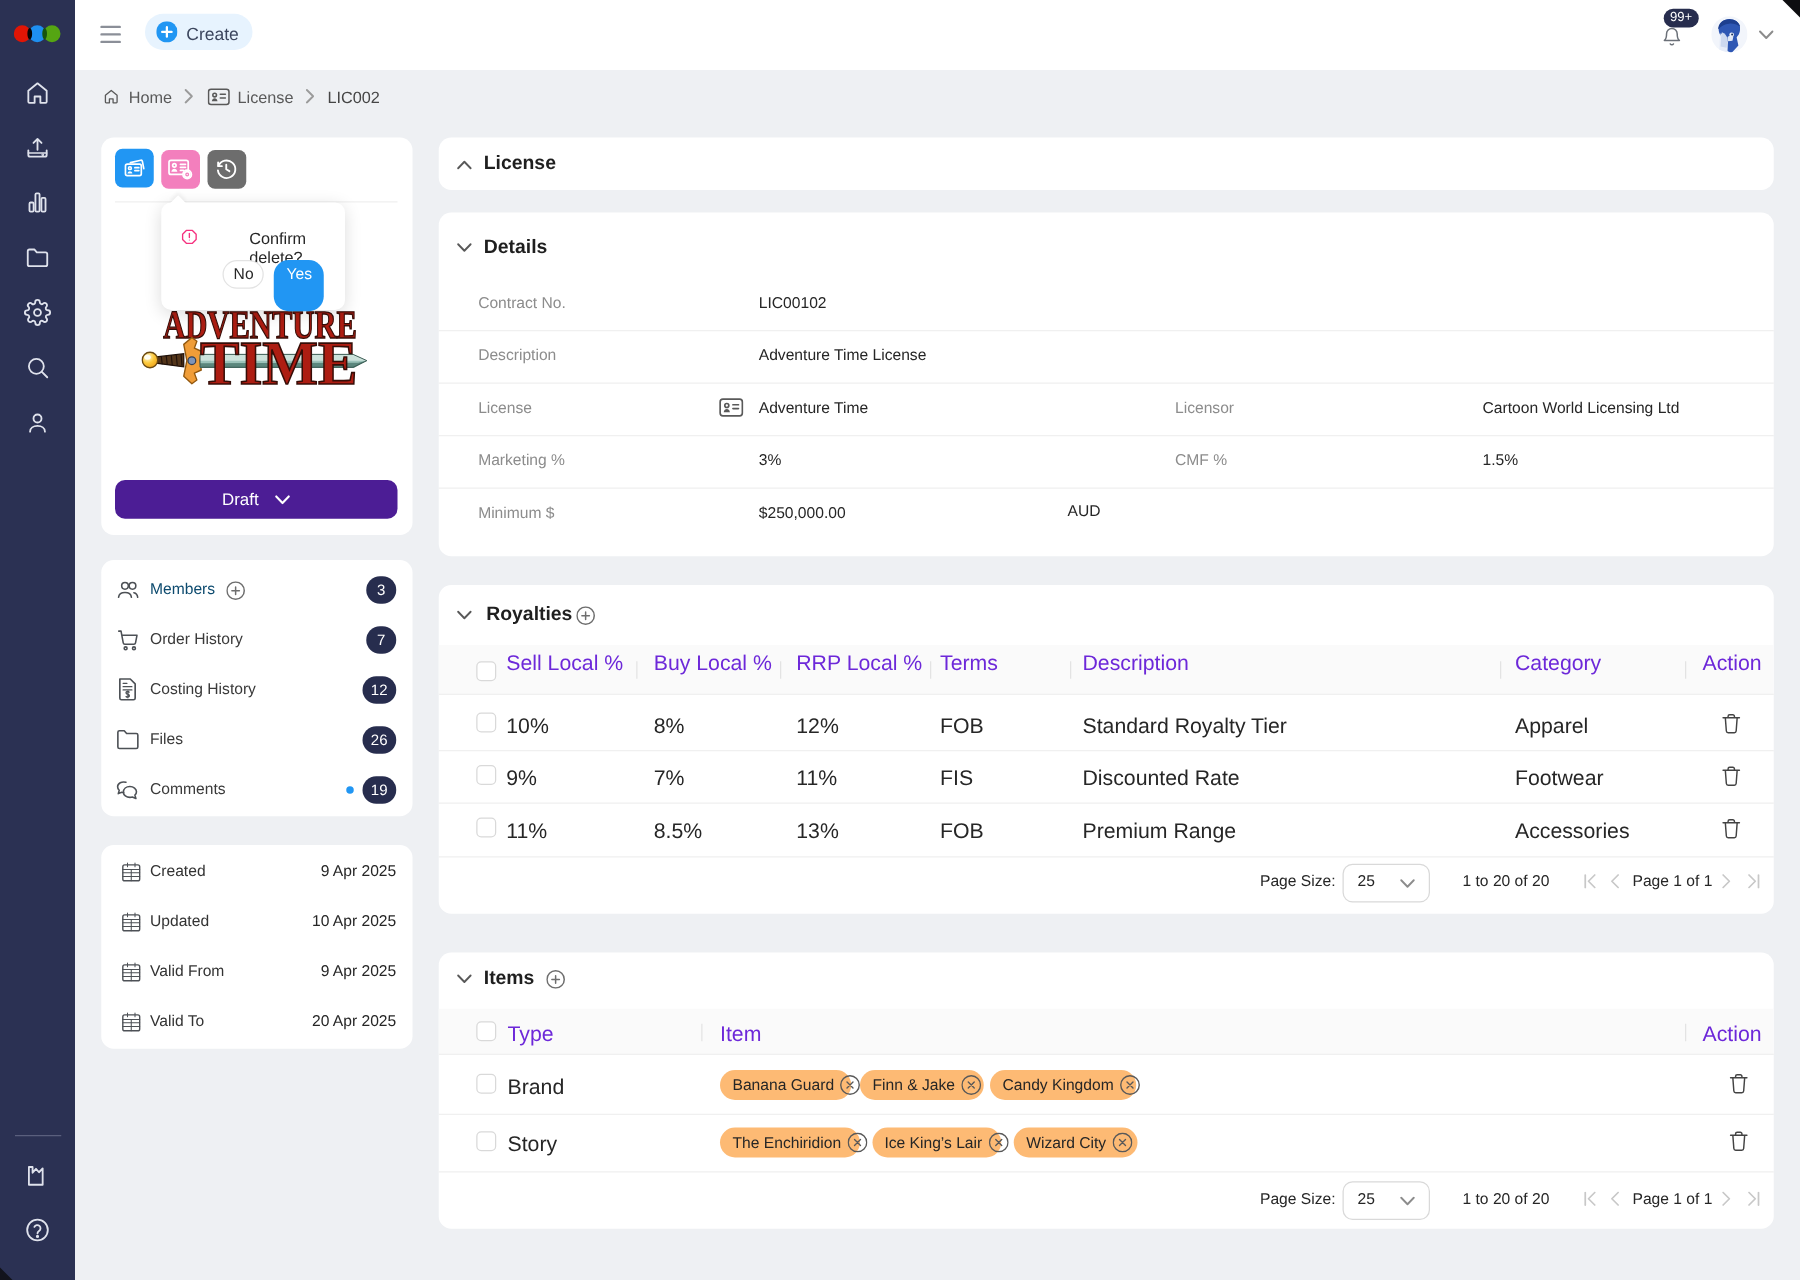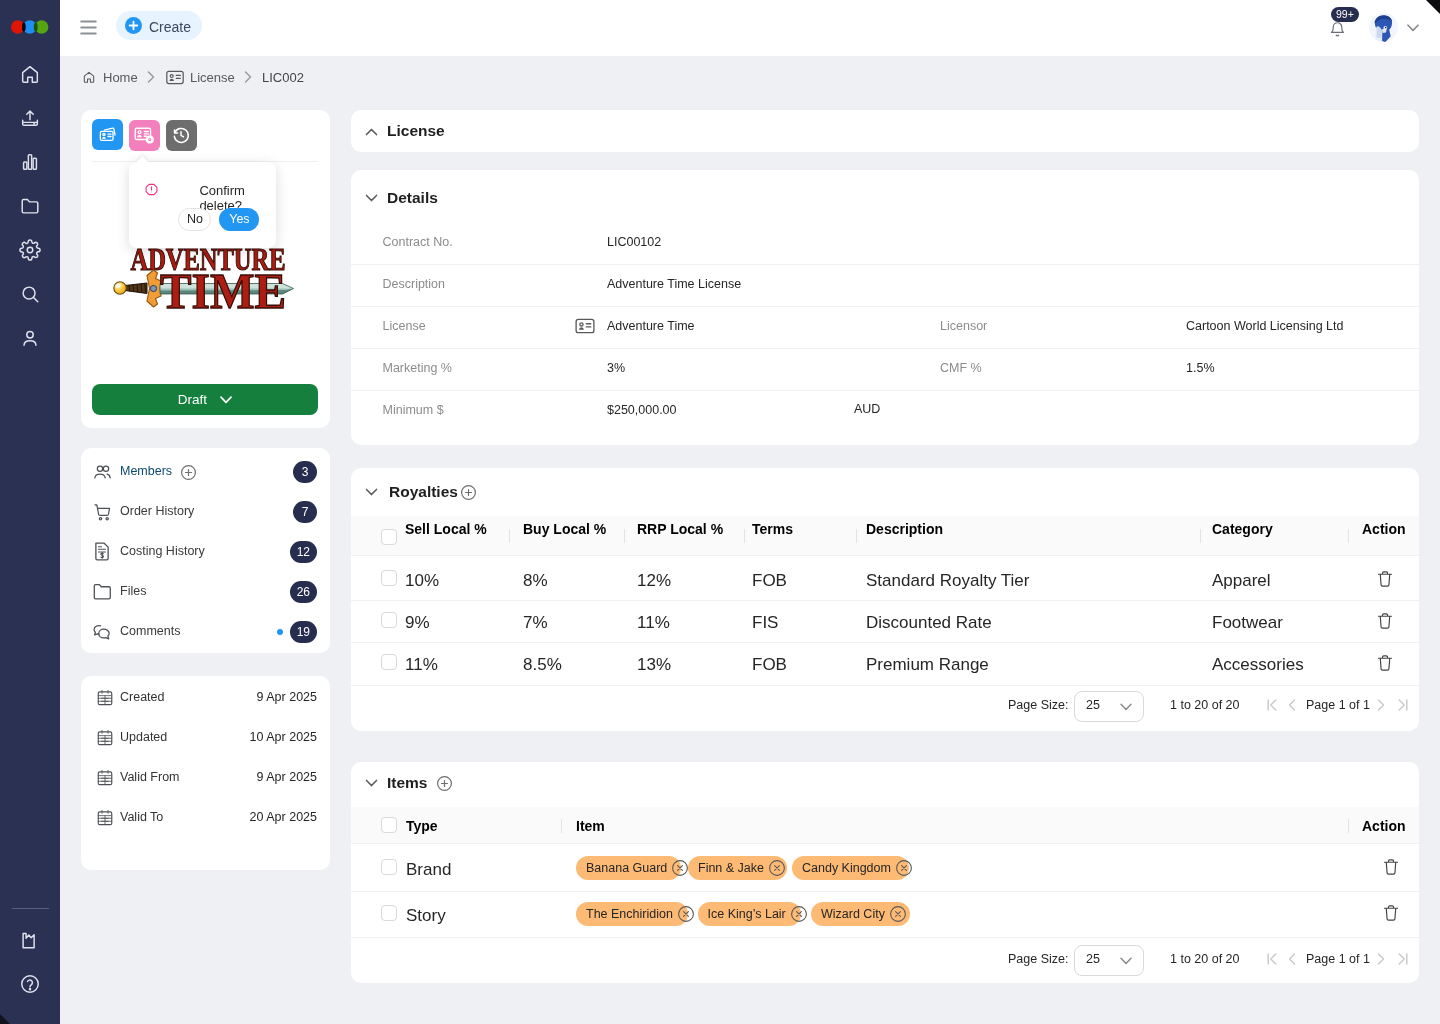--- a/index.html
+++ b/index.html
@@ -14,21 +14,21 @@
 #topbar { position:absolute; left:60px; top:0; width:1380px; height:56px; background:#fff; z-index:20; }
 #crumb { position:absolute; left:60px; top:56px; width:1380px; height:44px; }
 .card { position:absolute; background:#fff; border-radius:10px; }
 .lbl { color:#8c8c8c; font-size:12.5px; }
 .val { color:#262626; font-size:12.5px; }
 .secttl { font-size:15.5px; font-weight:700; color:#1f1f1f; }
 .badge { position:absolute; background:#272d4e; color:#fff; border-radius:11px; height:22px; min-width:24px; text-align:center; font-size:12px; line-height:22px; padding:0 7px; }
 .sep { position:absolute; background:#f0f0f0; height:1px; }
 .vsep { position:absolute; background:#e3e3e3; width:1px; height:14px; }
 .thead { position:absolute; background:#fafafa; }
-.th { font-size:14px; font-weight:700; color:#000000; position:absolute; }
+.th { font-size:17px; font-weight:400; color:#6d28d9; position:absolute; }
 .td { font-size:17px; color:#262626; position:absolute; white-space:nowrap; }
 .cbx { position:absolute; width:16px; height:16px; border:1px solid #d9d9d9; border-radius:4px; background:#fff; }
 .chip { position:absolute; height:24px; background:#fdba74; border-radius:12px; font-size:12.5px; color:#262626; display:flex; align-items:center; justify-content:space-between; padding:0 6px 0 10px; white-space:nowrap; }
 .chip svg { flex:none; margin-left:5px; }
 .pgtxt { font-size:12.5px; color:#262626; position:absolute; }
 </style>
 </head>
 <body>
 <div id="sidebar">
 
@@ -194,37 +194,37 @@
     <ellipse cx="5" cy="39.8" rx="2.6" ry="2" fill="#fffef2"></ellipse>
     <path d="M34 29.5 40.5 24 44.5 27 42.5 32.5 48 35 47 42.5 48 50 42.5 52.5 44.5 58 40.5 61 34 55 36.5 42.5z" fill="#f09d38" stroke="#93580e" stroke-width="1.1" stroke-linejoin="round"></path>
     <circle cx="40.5" cy="42.5" r="3.1" fill="#7d94b8" stroke="#323f55" stroke-width="1"></circle>
     <path d="M47 37.5H169.5L180.5 42.5 169.5 47.8H47z" fill="#9cc3ba"></path>
     <path d="M47 37.5H169.5L180.5 42.5H47z" fill="#cce2db"></path>
     <path d="M47 44.5l126.5-.4 7-1.6-10.5 5.8H47z" fill="#5b877d"></path>
     <path d="M47 37.5H169.5L180.5 42.5 169.5 47.8H47z" fill="none" stroke="#3d5d55" stroke-width="0.8"></path>
     <text x="110" y="61.5" font-family="'Liberation Serif', serif" font-weight="bold" font-size="50" fill="#ad1d12" stroke="#350d07" stroke-width="1.3" text-anchor="middle" textLength="126" lengthAdjust="spacingAndGlyphs">TIME</text>
   </svg>
 
-  <div class="abs" style="left:11px; top:274px; width:226px; height:31px; background:#15803d; border-radius:8px; text-align:center;">
+  <div class="abs" style="left:11px; top:274px; width:226px; height:31px; background:#4c1d95; border-radius:8px; text-align:center;">
     <span style="font-size:13.5px; color:#fff; line-height:31px;">Draft</span>
     <svg style="display:inline-block; margin-left:9px; vertical-align:middle;" width="12" height="8" viewBox="0 0 12 8" fill="none" stroke="#fff" stroke-width="1.7" stroke-linecap="round" stroke-linejoin="round">
         <path d="M1 1.2 6 6.4 11 1.2"></path>
       </svg>
   </div>
 
   <div class="abs" style="left:48.4px; top:51.7px; width:147px; height:86px; background:#fff; border-radius:8px; box-shadow:0 3px 14px rgba(0,0,0,0.14); z-index:10;">
     <div class="abs" style="left:9px; top:-4px; width:9px; height:9px; background:#fff; transform:rotate(45deg); box-shadow:-2px -2px 3px rgba(0,0,0,0.05);"></div>
     <svg class="abs" style="left:16px; top:21px;" width="13" height="13" viewBox="0 0 24 24" fill="none" stroke="#f5317f" stroke-width="2">
         <path d="M7.5 2.5h9L22 8v8l-5.5 5.5h-9L2 16V8z" stroke-linejoin="round"></path>
         <path d="M12 7v6" stroke-linecap="round"></path>
         <circle cx="12" cy="16.5" r="0.8" fill="#f5317f" stroke="none"></circle>
       </svg>
     <span class="abs" style="left:36px; top:21px; font-size:13px; color:#262626;margin-left:34px;">Confirm delete?</span>
     <div class="abs" style="left:49px; top:46.5px; width:33px; height:23px; border:1px solid #e3e3e3; border-radius:12px; background:#fff; text-align:center; font-size:12.5px; color:#262626; line-height:21px;">No</div>
-    <div class="abs" style="left:90px; top:46.5px; width:40px; height:23px; border-radius:12px; background:#2196f3; text-align:center; font-size:12.5px; color:#fff; line-height:23px;">Yes</div>
+    <div class="abs" style="left:90px; top:46.5px; width:40px; height:41px; border-radius:12px; background:#2196f3; text-align:center; font-size:12.5px; color:#fff; line-height:23px;">Yes</div>
   </div>
 </div>
 <div class="card" id="card2" style="left:81px; top:448px; width:249px; height:205px;">
   <svg class="abs" style="left:11px; top:14px;" width="21" height="20" viewBox="0 0 24 24" fill="none" stroke="#4d5156" stroke-width="1.5" stroke-linecap="round" stroke-linejoin="round">
       <circle cx="9" cy="8" r="3.2"></circle>
       <path d="M2.8 19c.4-3 2.9-4.6 6.2-4.6s5.8 1.6 6.2 4.6"></path>
       <circle cx="16.2" cy="8" r="3.2"></circle>
       <path d="M17.5 14.6c2 .4 3.4 1.9 3.7 4.4"></path>
     </svg>
   <span class="abs" style="left:39px; top:16px; font-size:12.5px; color:#0c4a6e;">Members</span>
@@ -257,21 +257,21 @@
   <div class="badge" style="right:13px; top:133px;">26</div>
 
   <svg class="abs" style="left:11px; top:174px;" width="22" height="20" viewBox="0 0 24 22" fill="none" stroke="#4d5156" stroke-width="1.4" stroke-linecap="round" stroke-linejoin="round">
       <path d="M9.5 4.2c-3.6-1-7.3.8-7.3 4 0 1.2.5 2.3 1.4 3.1l-.8 2.9 3-1.2a7.6 7.6 0 0 0 1.8.4"></path>
       <path d="M7.3 12.9c0 2.6 2.6 4.6 5.8 4.6.7 0 1.4-.1 2-.3l3.2 1.3-.9-3c.9-.8 1.4-1.8 1.4-3 0-2.5-2.6-4.6-5.8-4.6s-5.7 2-5.7 5z"></path>
     </svg>
   <span class="abs" style="left:39px; top:176px; font-size:12.5px; color:#3a3a3a;">Comments</span>
   <div class="abs" style="right:47px; top:181px; width:6px; height:6px; border-radius:3px; background:#2196f3;"></div>
   <div class="badge" style="right:13px; top:173px;">19</div>
 </div>
-<div class="card" id="card3" style="left:81px; top:676px; width:249px; height:194px;">
+<div class="card" id="card3" style="left:81px; top:676px; width:249px; height:163px;">
   <svg class="abs cal" style="left:15px; top:12px;" width="18" height="19" viewBox="0 0 24 24" fill="none" stroke="#4d5156" stroke-width="1.5" stroke-linecap="round" stroke-linejoin="round">
       <rect x="3" y="4.5" width="18" height="17" rx="2"></rect>
       <path d="M8 2.5v4M16 2.5v4M3 9.5h18M7.5 13h9M7.5 17h9M12 9.5v12M3 13h18M3 17h18" stroke-width="1.1"></path>
     </svg>
   <span class="abs" style="left:39px; top:14px; font-size:12.5px; color:#333;">Created</span>
   <span class="abs val" style="right:13px; top:14px;">9 Apr 2025</span>
   <svg class="abs cal" style="left:15px; top:52px;" width="18" height="19" viewBox="0 0 24 24" fill="none" stroke="#4d5156" stroke-width="1.5" stroke-linecap="round" stroke-linejoin="round">
       <rect x="3" y="4.5" width="18" height="17" rx="2"></rect>
       <path d="M8 2.5v4M16 2.5v4M3 9.5h18M7.5 13h9M7.5 17h9M12 9.5v12M3 13h18M3 17h18" stroke-width="1.1"></path>
     </svg>

